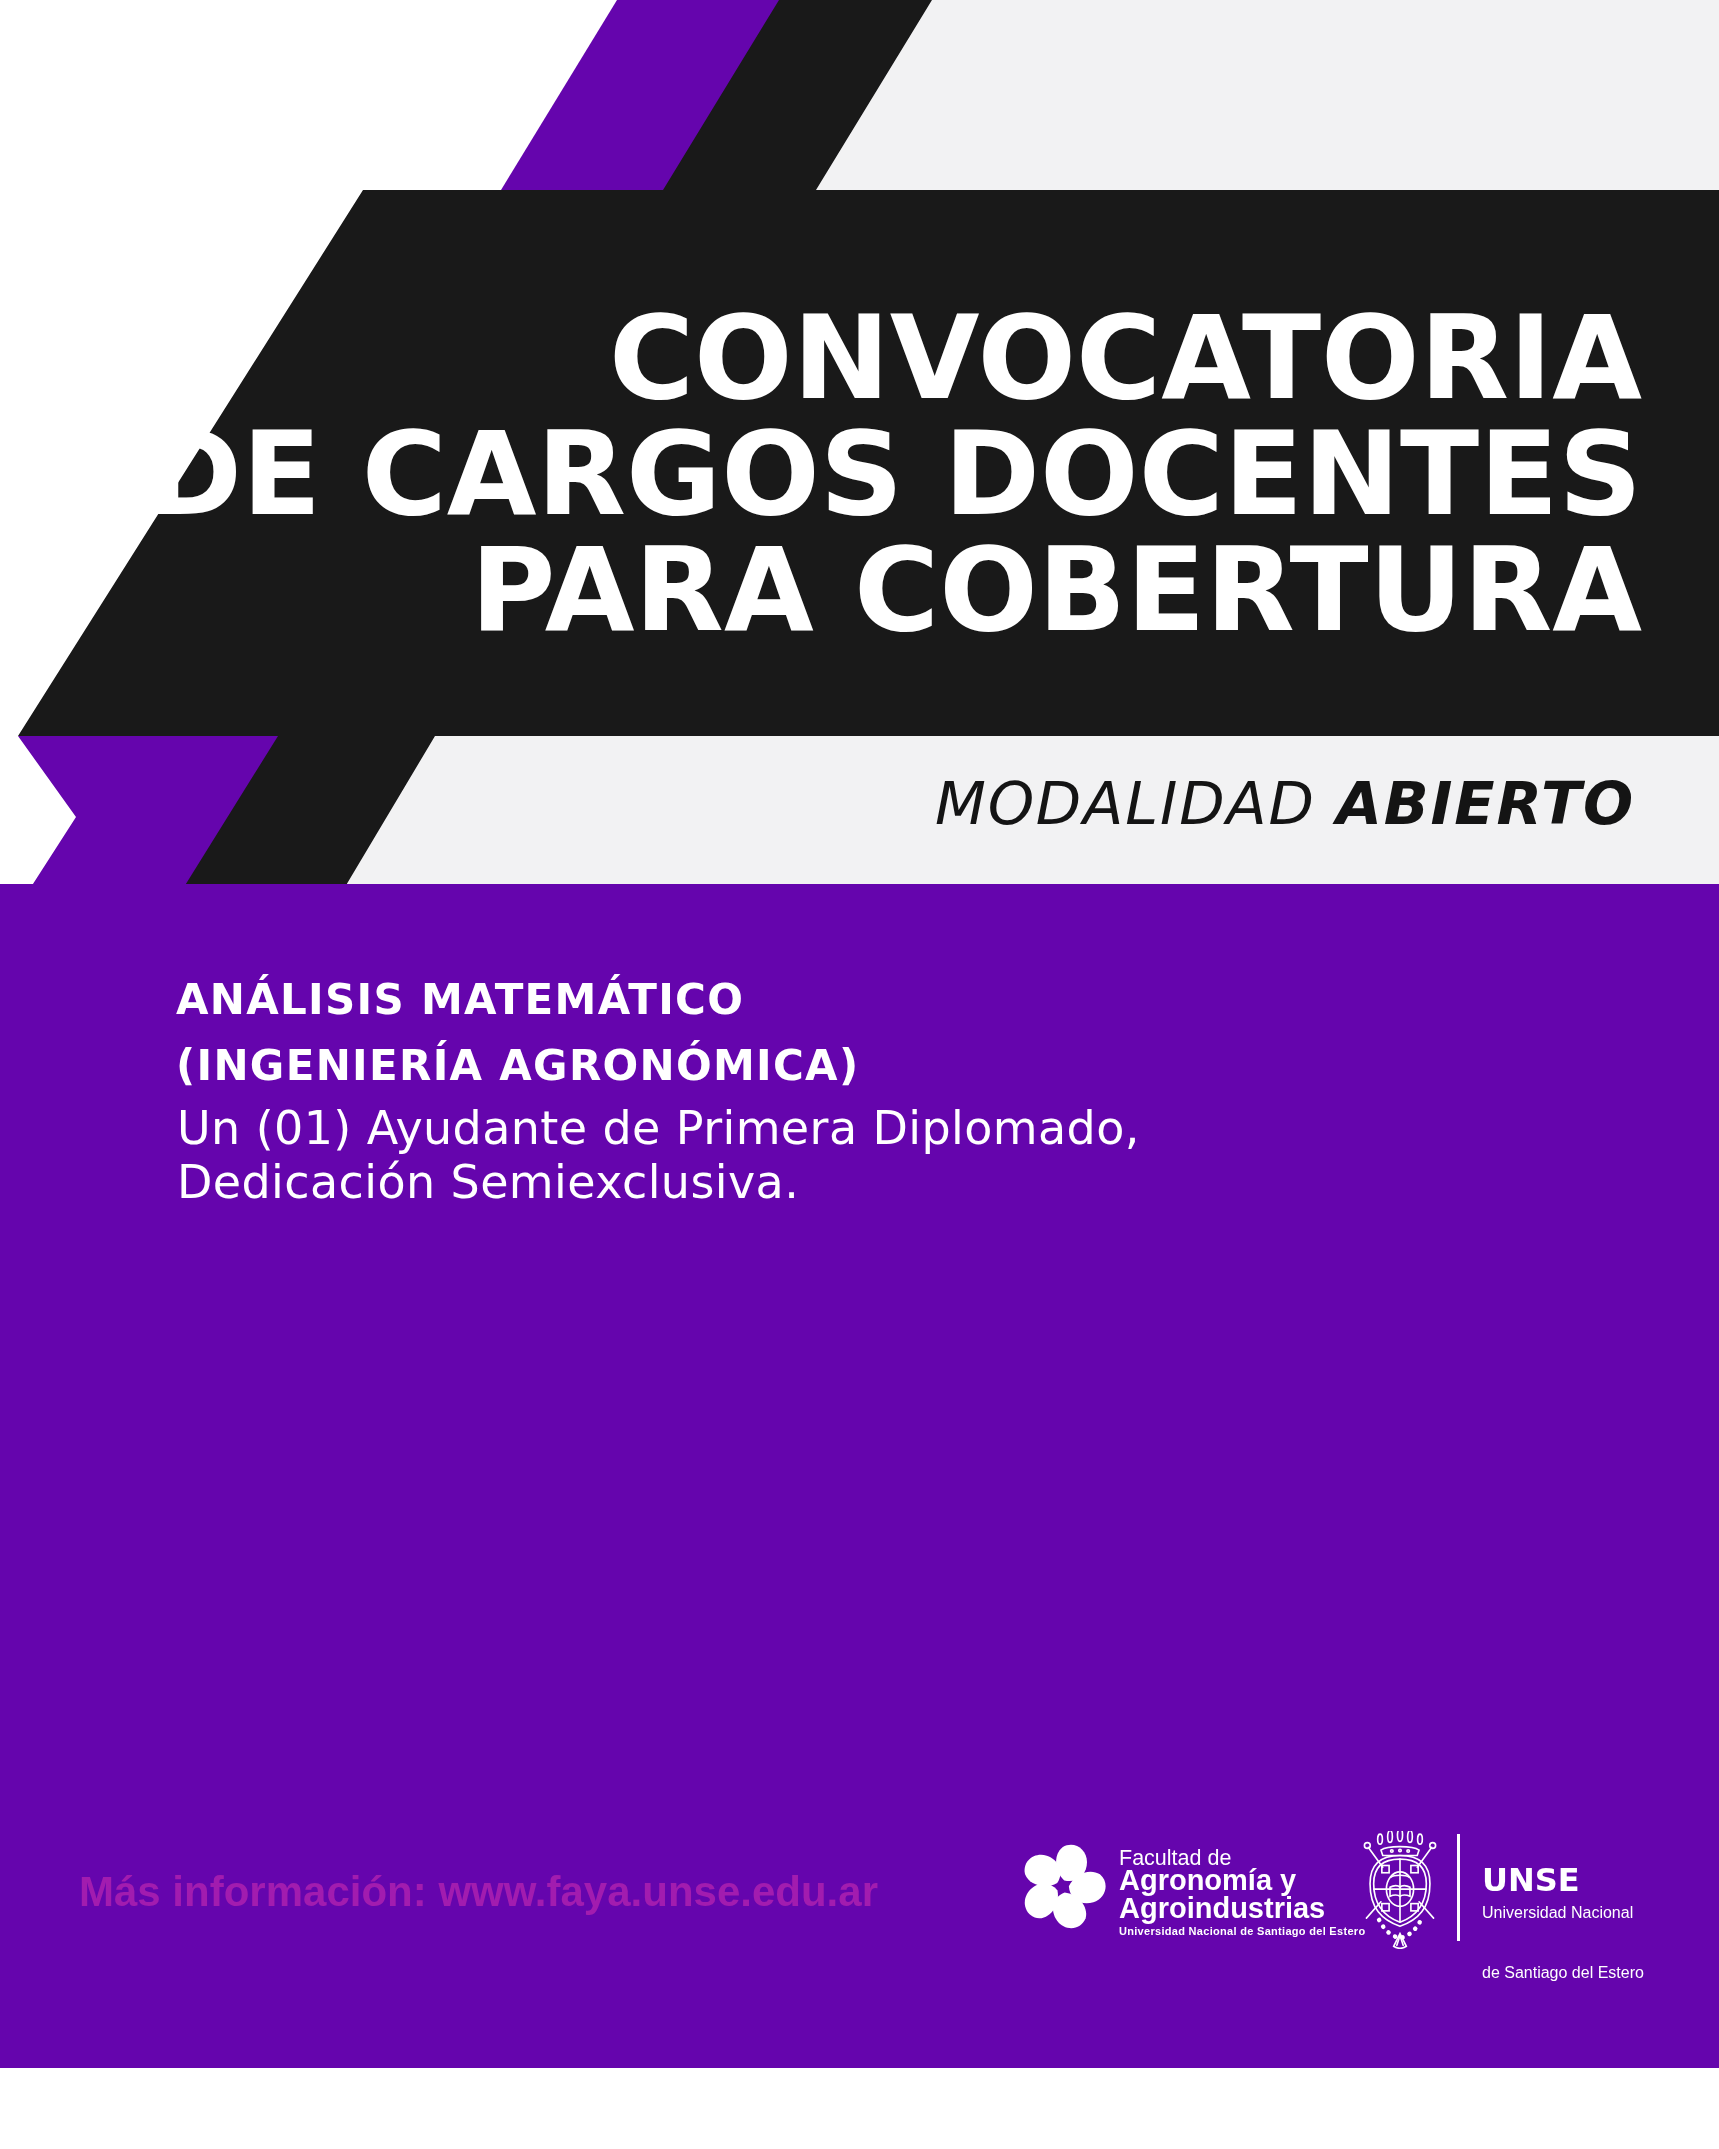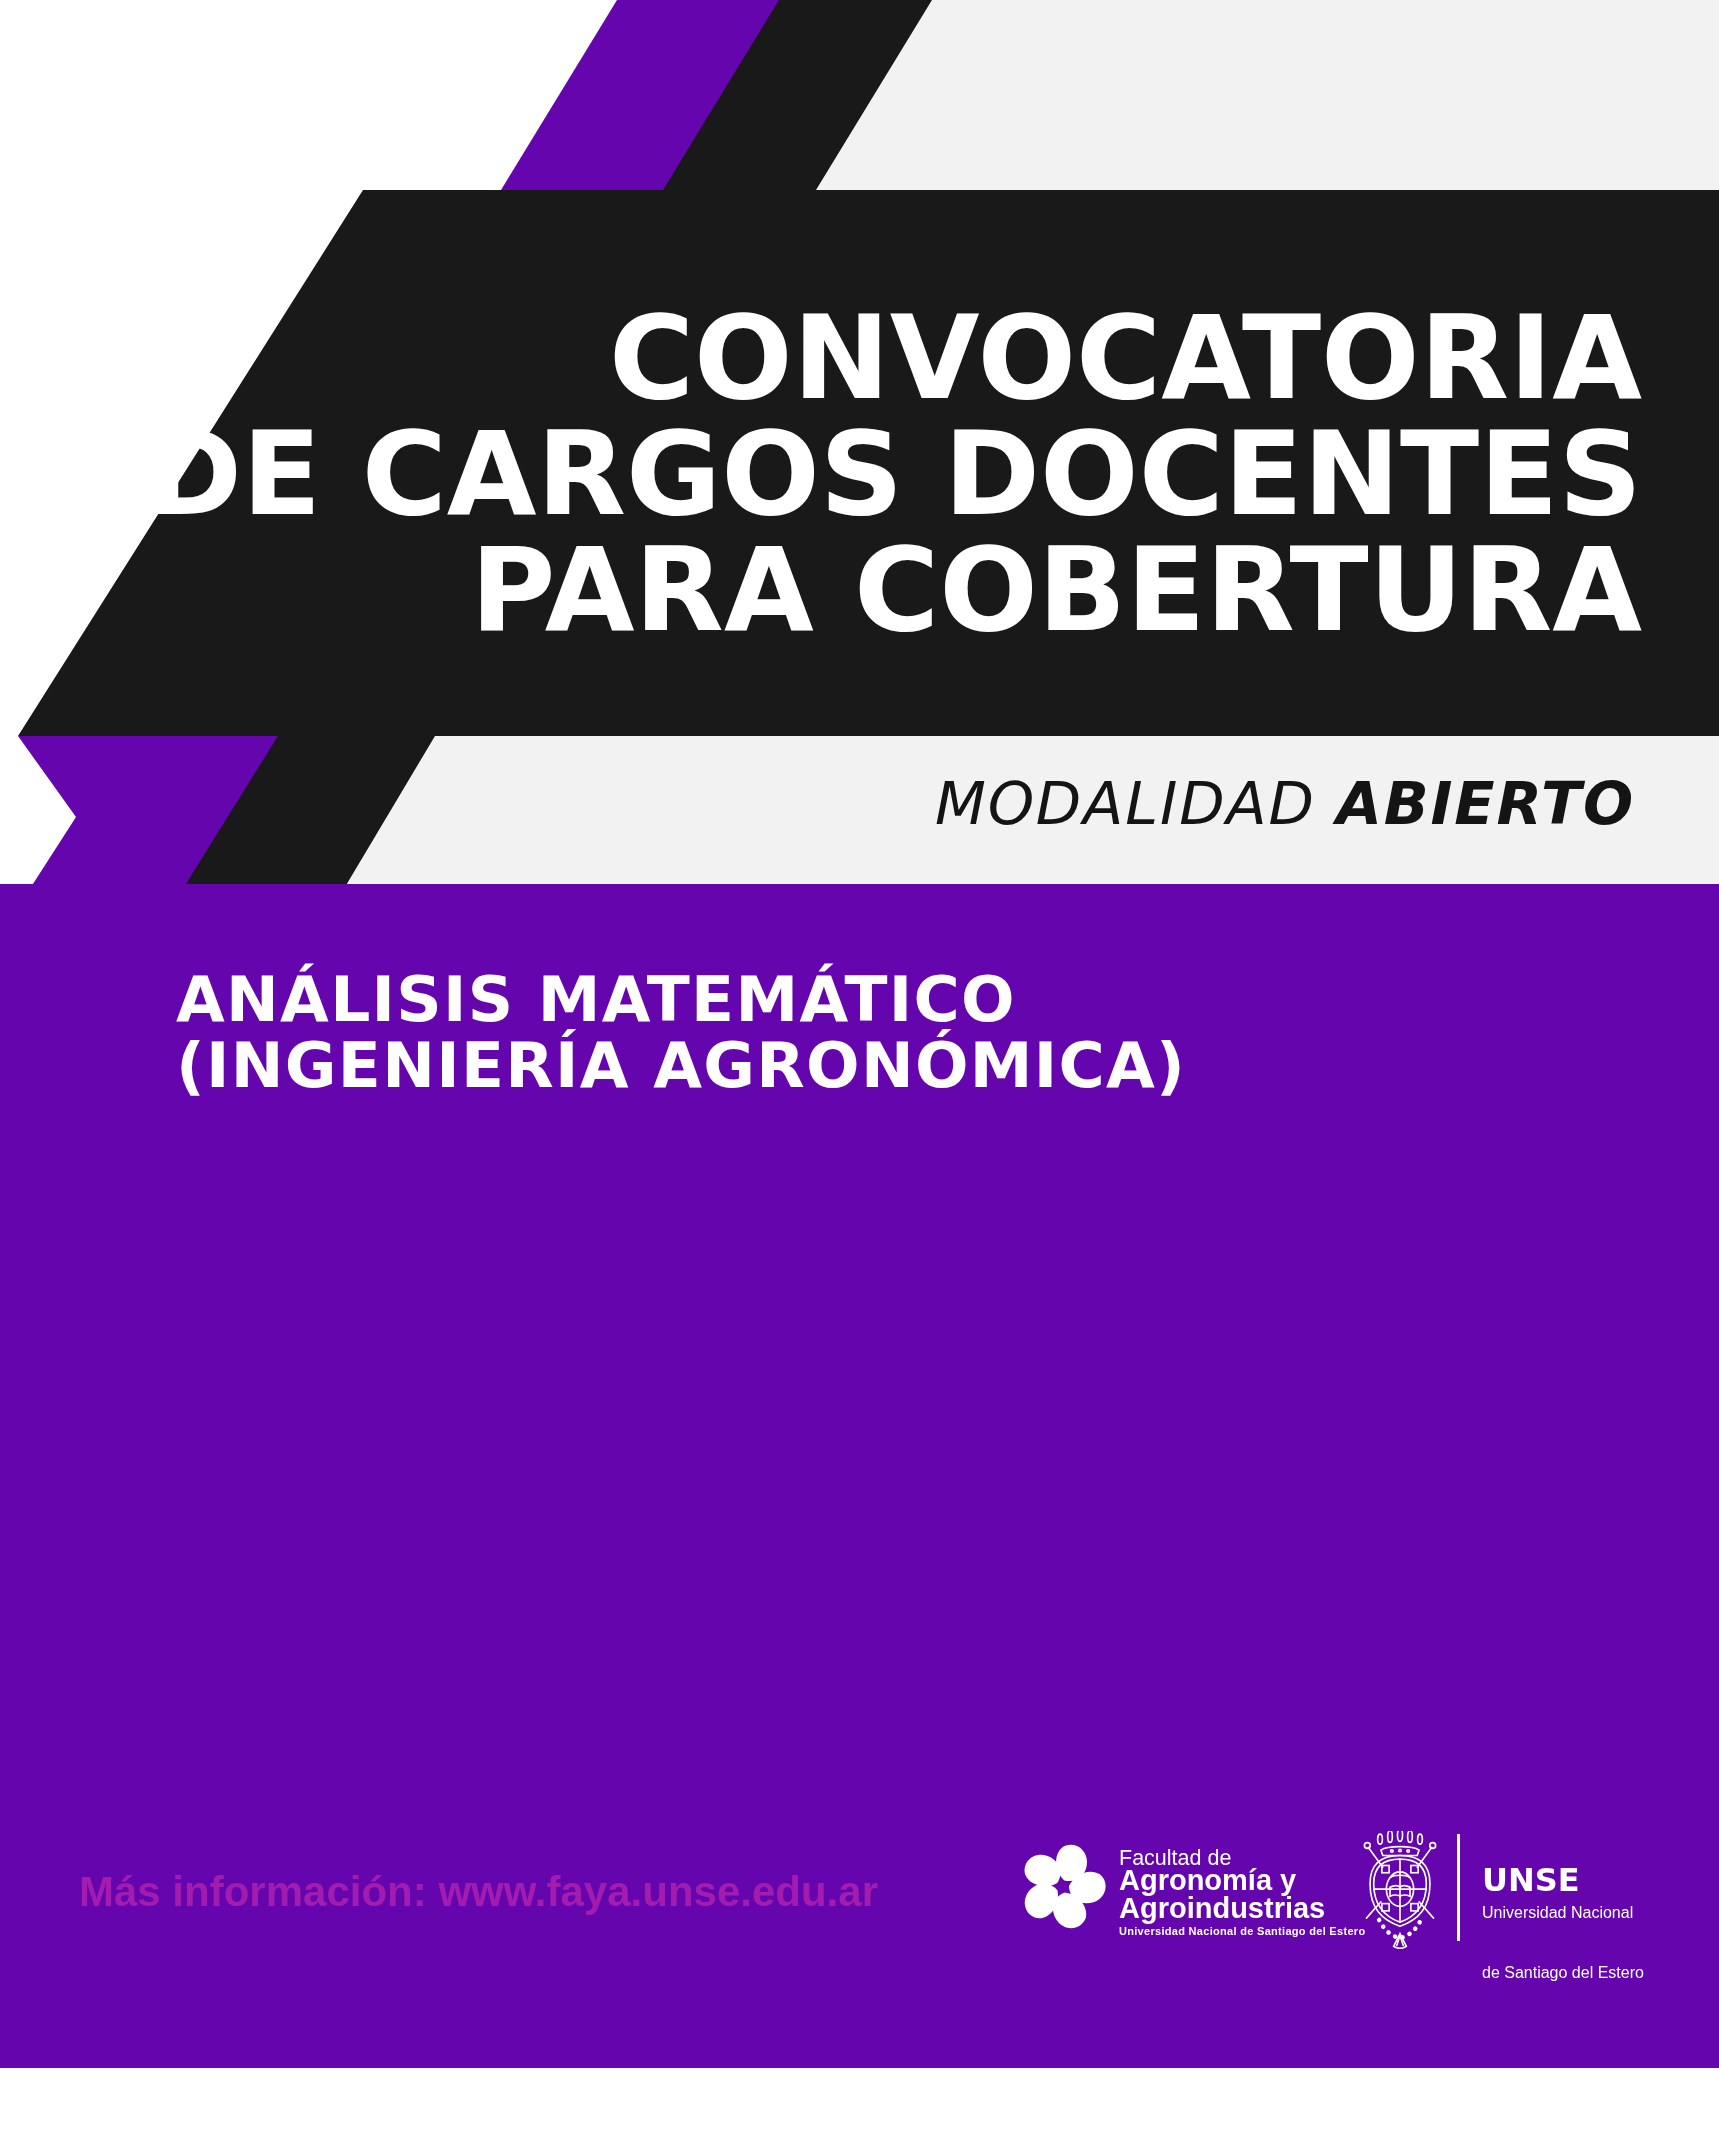--- a/index.html
+++ b/index.html
@@ -35,21 +35,21 @@
     letter-spacing:0;white-space:nowrap;
   }
   .modality{
     position:absolute;right:85px;top:774px;text-align:right;white-space:nowrap;
     color:var(--text_dark);font-style:italic;font-size:59px;line-height:59px;letter-spacing:1.8px;
   }
   .modality .mod-label{font-weight:normal;text-align:right;}
   .modality .mod-value{font-weight:bold;}
   .subject{
     position:absolute;left:176px;top:967px;color:#fff;
-    font-weight:bold;font-size:63px;line-height:66px;letter-spacing:1.3px;white-space:nowrap;
+    font-weight:bold;font-size:42px;line-height:66px;letter-spacing:1.3px;white-space:nowrap;
   }
   .details{
     position:absolute;left:177px;top:1101px;color:#fff;
     font-weight:normal;font-size:46px;line-height:54px;letter-spacing:0.4px;white-space:nowrap;
   }
   .info-line{
     position:absolute;left:79px;top:1871px;color:#a21caf;white-space:nowrap;
     font-family:"Liberation Sans",sans-serif;font-weight:bold;font-size:42px;line-height:42px;
   }
   
@@ -83,20 +83,24 @@
     <div>PARA COBERTURA</div>
   </div>
 
   <div class="modality">
     <span class="mod-label">MODALIDAD</span><span> </span><span class="mod-value">ABIERTO</span>
   </div>
 
   <div class="subject">
     <div>ANÁLISIS MATEMÁTICO</div>
     <div>(INGENIERÍA AGRONÓMICA)</div>
+  </div>
+  <div class="details">
+    <div>Un (01) Ayudante de Primera Diplomado,</div>
+    <div>Dedicación Semiexclusiva.</div>
   </div>
 
   <div class="info-line">
     <span>Más información: </span><span>www.faya.unse.edu.ar</span>
   </div>
 
   <svg class="faya-flower" viewBox="-52 -52 104 104" aria-hidden="true">
     <g fill="#ffffff">
       <g id="petal">
         <path d="M 2 -7 C -9 -17 -11 -36 0 -45 C 13 -53 28 -43 28 -28 C 28 -14 17 -3 2 -7 Z"></path>

